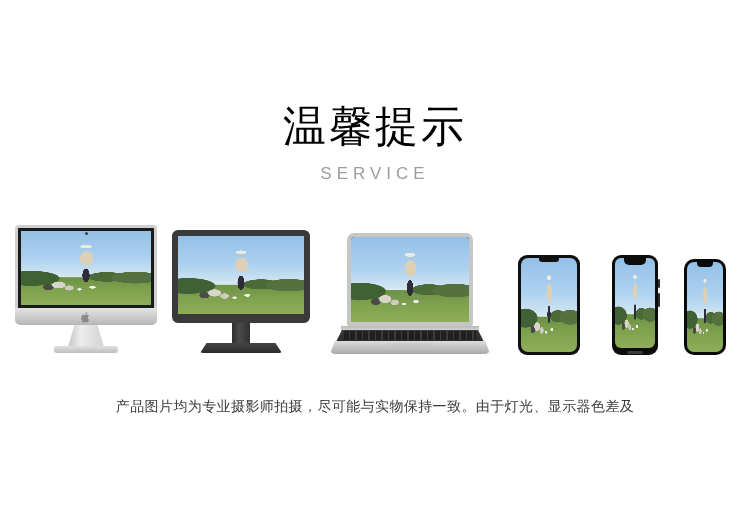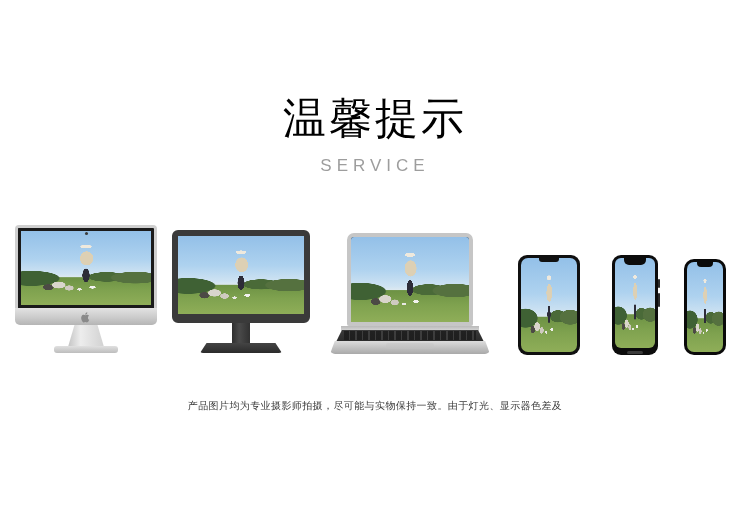--- a/index.html
+++ b/index.html
@@ -32,21 +32,21 @@
     width: 750px;
     text-align: center;
   }
   .title {
     font-size: 43px;
     line-height: 52px;
     letter-spacing: 3px;
     color: #000000;
     font-weight: 400;
     font-family: "DejaVu Sans", "Liberation Sans", sans-serif;
-    margin: 4px;
+    margin: 12px;
   }
   .subtitle {
     margin-top: 12px;
     font-size: 17px;
     line-height: 20px;
     letter-spacing: 5px;
     color: #9d9d9d;
     font-weight: 400;
   }
 
@@ -274,21 +274,21 @@
   }
 
   
   .note {
     position: absolute;
     top: 392px;
     left: 0;
     width: 750px;
     text-align: center;
     color: #3a3a3a;
-    font-size: 10px;
+    font-size: 14px;
     line-height: 28px;
     letter-spacing: .4px;
     font-family: "DejaVu Sans", "Liberation Sans", sans-serif;
   }
   .note-line { display: block; }
 </style>
 </head>
 <body>
 
 <div class="page">

